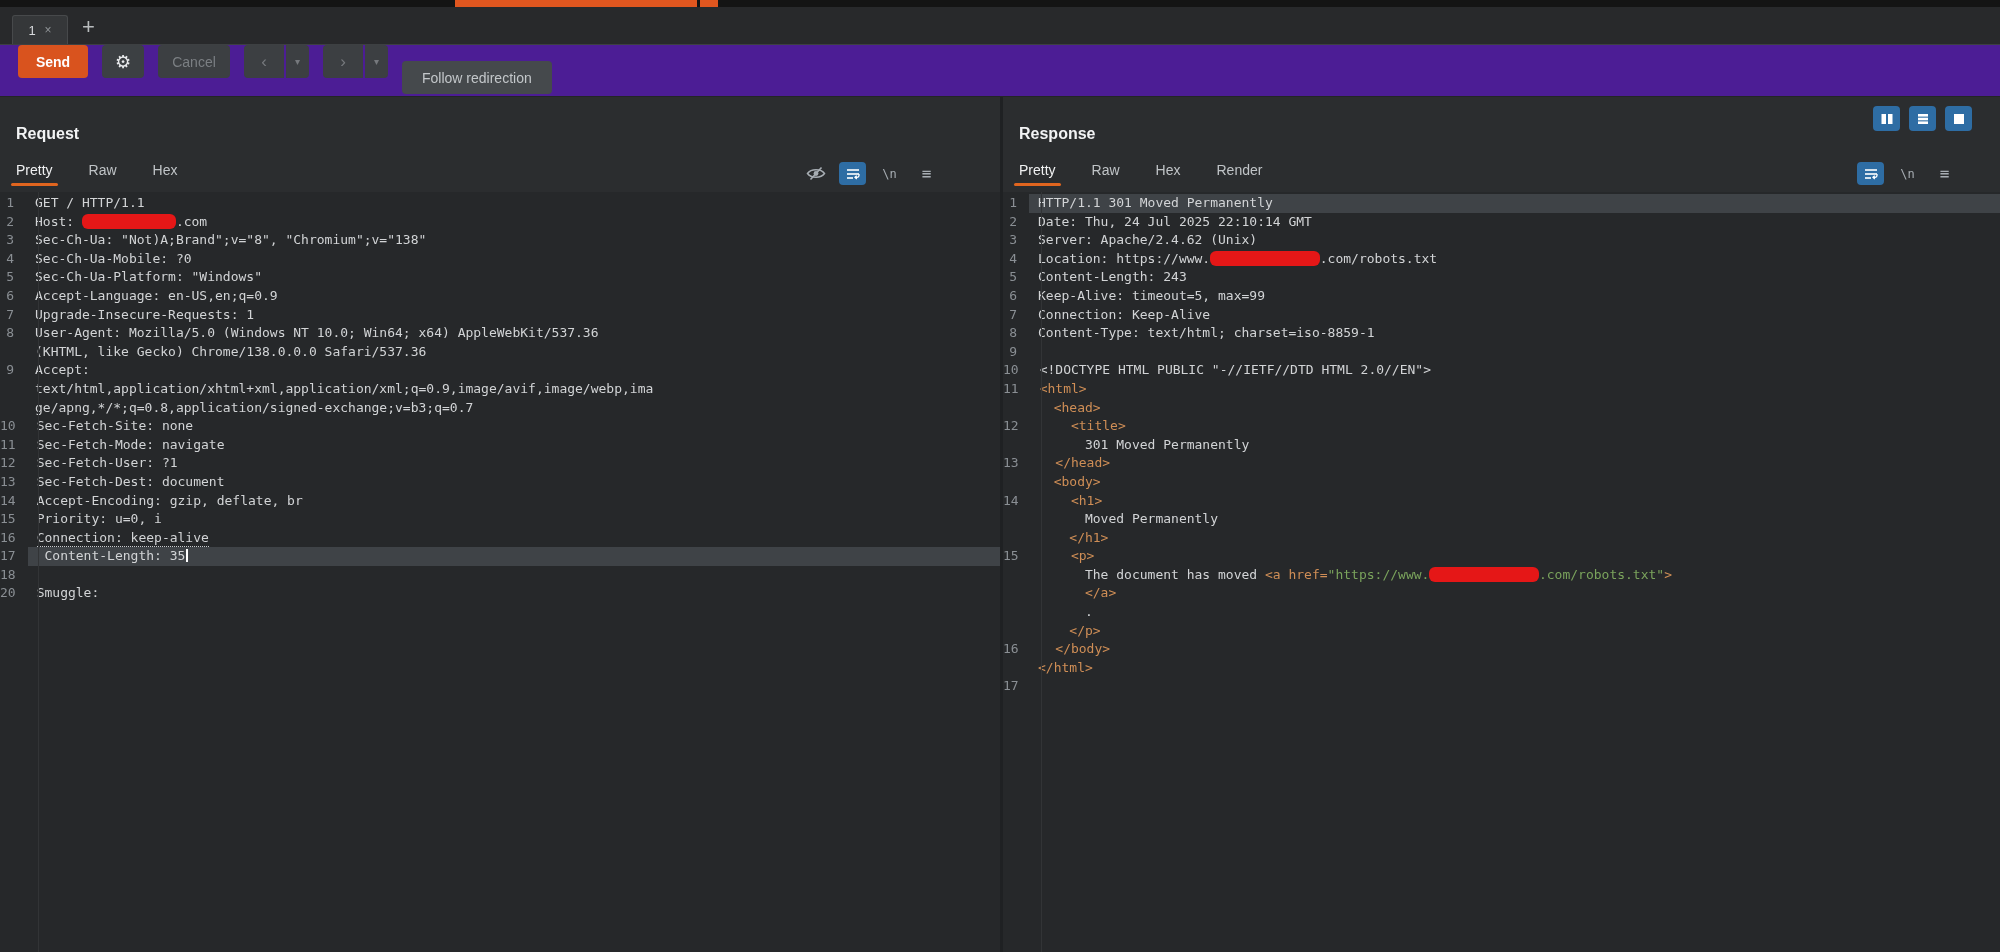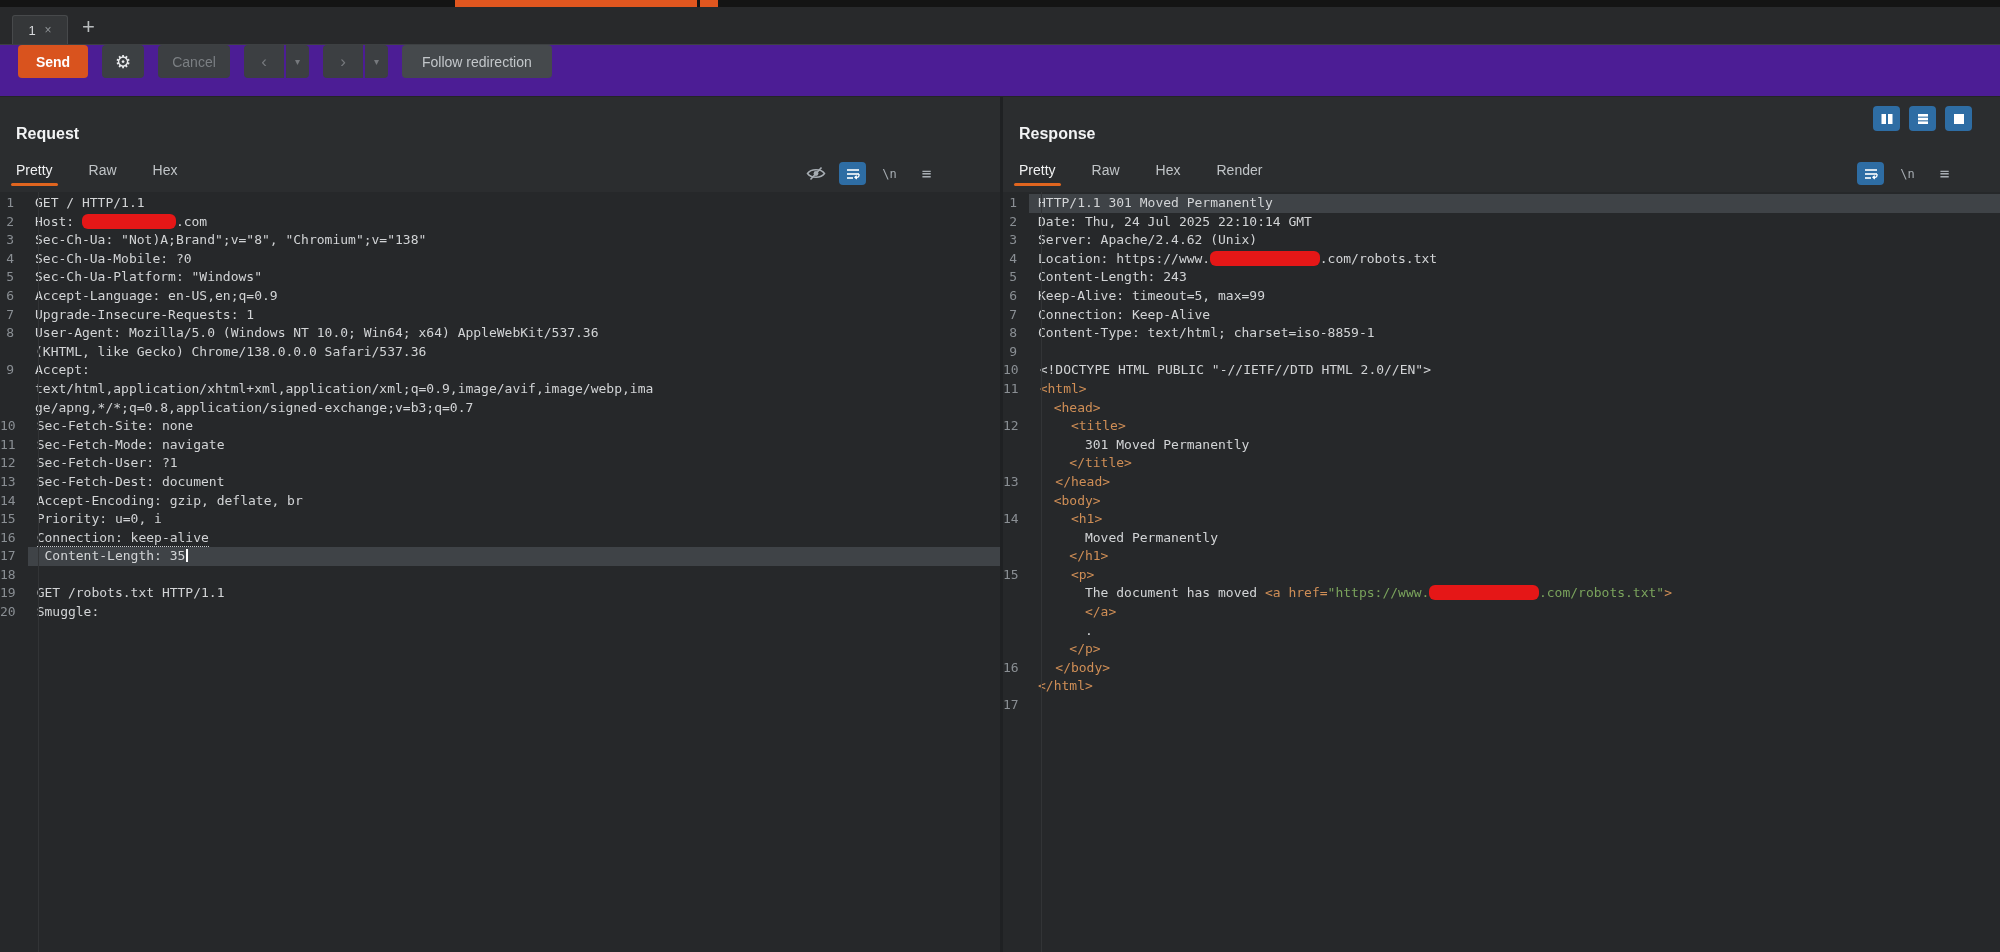--- a/index.html
+++ b/index.html
@@ -40,21 +40,21 @@
     border:none; border-radius:4px; height:33px; font-size:14px;
     font-family:"Liberation Sans",sans-serif; cursor:pointer;
     display:flex; align-items:center; justify-content:center;
   }
   .send { background:#d9531e; color:#ffffff; font-weight:bold; width:70px; }
   .gear { background:#3c4043; color:#e8eaec; width:42px; font-size:18px; }
   .cancel { background:#3c3f42; color:#7b7f83; width:72px; }
   .split { display:flex; gap:2px; }
   .split-main { background:#3c3f42; color:#76797d; width:40px; border-radius:4px 0 0 4px; font-size:17px; }
   .split-drop { background:#3c3f42; color:#76797d; width:23px; border-radius:0 4px 4px 0; font-size:10px; }
-  .follow { background:#45494c; color:#c3c7ca; padding:12px 20px; }
+  .follow { background:#45494c; color:#c3c7ca; padding:12px 20px;margin-top:16px; }
 
   
   .main { flex:1; display:flex; background:#2b2d2f; position:relative; min-height:0; }
   .panel { display:flex; flex-direction:column; min-height:0; }
   .panel.request { width:1000px; flex:0 0 1000px; }
   .divider { width:3px; background:#1f2123; flex:0 0 3px; }
   .panel.response { flex:1; position:relative; }
 
   .panel-title { color:#f2f3f4; font-weight:bold; font-size:16px; padding:28px 0 12px 16px; flex:0 0 auto; }
 
@@ -253,24 +253,20 @@
             <span class="ln">16</span>
             <span class="code"><span class="dotted">Connection: keep-alive</span></span>
           </div>
           <div class="ed-row hl">
             <span class="ln">17</span>
             <span class="code"><span> Content-Length: 35</span><span class="caret"></span></span>
           </div>
           <div class="ed-row">
             <span class="ln">18</span>
             <span class="code"></span>
-          </div>
-          <div class="ed-row">
-            <span class="ln">19</span>
-            <span class="code"><span>GET /robots.txt HTTP/1.1</span></span>
           </div>
           <div class="ed-row">
             <span class="ln">20</span>
             <span class="code"><span>Smuggle:</span></span>
           </div>
         </div>
     </div>
 
     <div class="divider"></div>
 
@@ -369,24 +365,20 @@
           </div>
           <div class="ed-row">
             <span class="ln">12</span>
             <span class="code"><span>    </span><span class="tag">&lt;title&gt;</span></span>
           </div>
           <div class="ed-row">
             <span class="ln"></span>
             <span class="code"><span>      301 Moved Permanently</span></span>
           </div>
           <div class="ed-row">
-            <span class="ln"></span>
-            <span class="code"><span>    </span><span class="tag">&lt;/title&gt;</span></span>
-          </div>
-          <div class="ed-row">
             <span class="ln">13</span>
             <span class="code"><span>  </span><span class="tag">&lt;/head&gt;</span></span>
           </div>
           <div class="ed-row">
             <span class="ln"></span>
             <span class="code"><span>  </span><span class="tag">&lt;body&gt;</span></span>
           </div>
           <div class="ed-row">
             <span class="ln">14</span>
             <span class="code"><span>    </span><span class="tag">&lt;h1&gt;</span></span>

